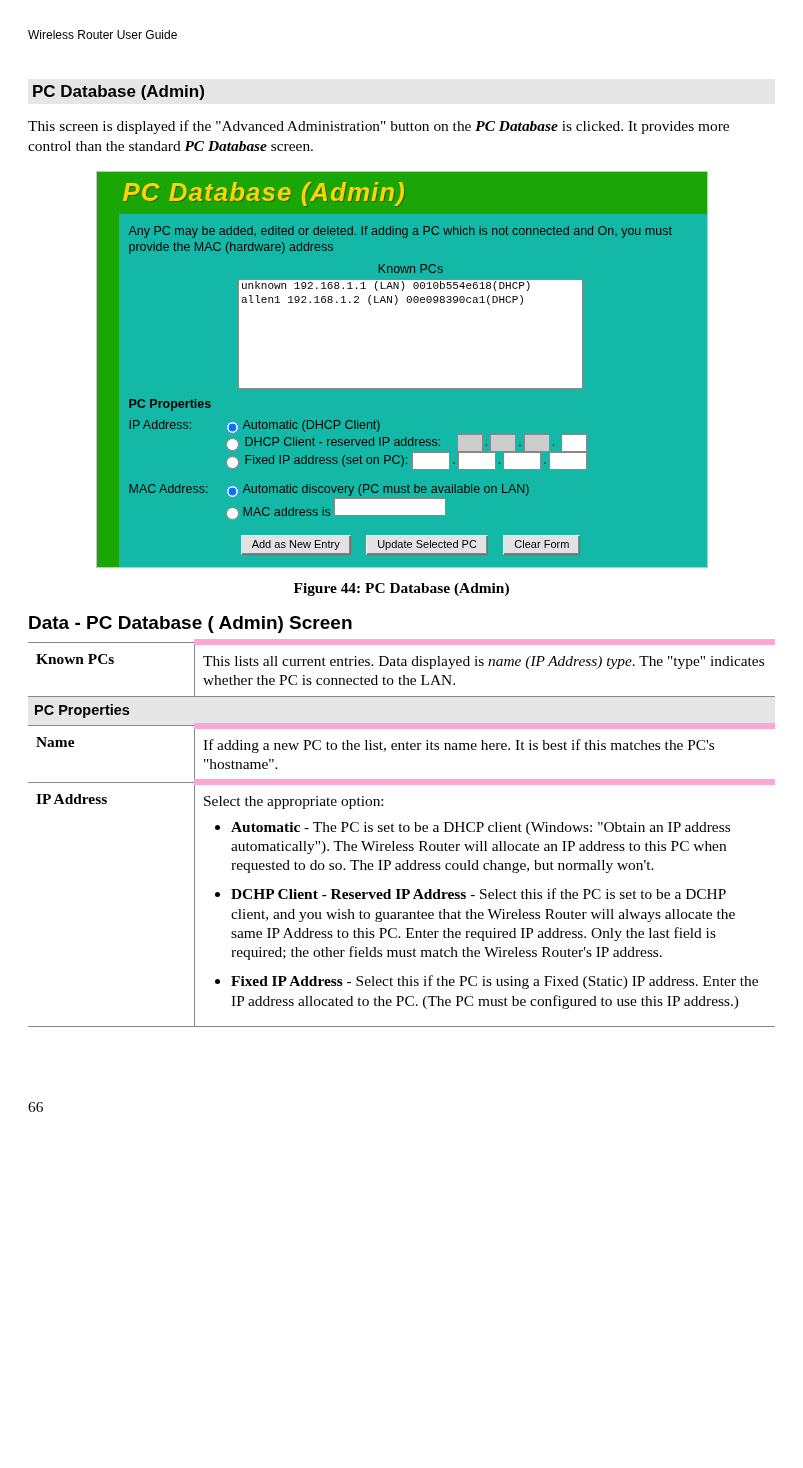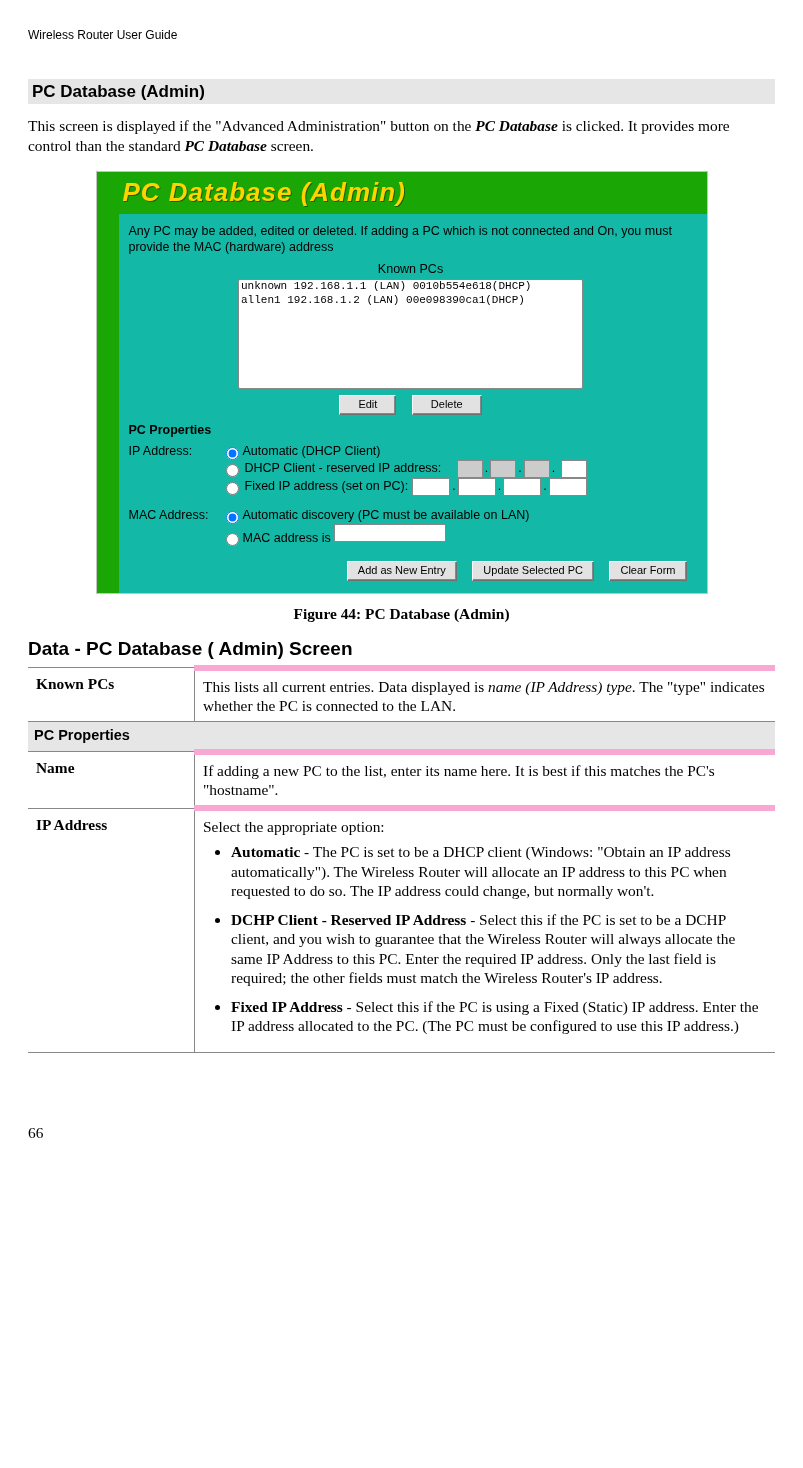--- a/index.html
+++ b/index.html
@@ -105,21 +105,21 @@
   .fig table.props { border-collapse: collapse; }
   .fig table.props td { vertical-align: top; padding: 1px 0; font-size: 12.5px;}
   .fig table.props td.lbl { width: 92px; }
   .wininput {
     border: 1px solid #888; height: 16px; width: 90px; background:#fff; display:inline-block;
   }
   .wininput.tiny { width: 24px; }
   .wininput.small { width: 36px; }
   .wininput.mac { width: 110px; }
   .fig input[type=radio]{ vertical-align: middle; margin-right:4px;}
-  .fig .bottomrow { text-align: right; margin-top: 14px;}
+  .fig .bottomrow { text-align: center; margin-top: 14px;}
   .figcap {
     text-align: center;
     font-weight: bold;
     margin: 10px 0 14px 0;
     font-size: 15.4px;
   }
   h3.subsection {
     font-family: Arial, Helvetica, sans-serif;
     font-weight: bold;
     font-size: 19px;
@@ -182,24 +182,20 @@
   </div>
   <div class="bodywrap">
     <div class="greenside"></div>
     <div class="content">
       <div>Any PC may be added, edited or deleted. If adding a PC which is not connected and On, you must provide the MAC (hardware) address</div>
       <div class="known-label">Known PCs</div>
       <select size="7" class="listbox">
         <option>unknown 192.168.1.1 (LAN) 0010b554e618(DHCP)</option>
         <option>allen1 192.168.1.2 (LAN) 00e098390ca1(DHCP)</option>
       </select>
-      <div class="btnrow">
-        <span class="winbtn">Edit</span>
-        <span class="winbtn">Delete</span>
-      </div>
       <div class="subhead">PC Properties</div>
       <table class="props">
         <tbody>
         <tr>
           <td class="lbl">IP Address:</td>
           <td>
             <div><input type="radio" checked="" style=""><span>Automatic (DHCP Client)</span></div>
             <div style="display:flex;align-items:center;gap:2px;">
               <input type="radio" style=""><span>DHCP Client - reserved IP address:</span>
               <span style="flex:1"></span>

